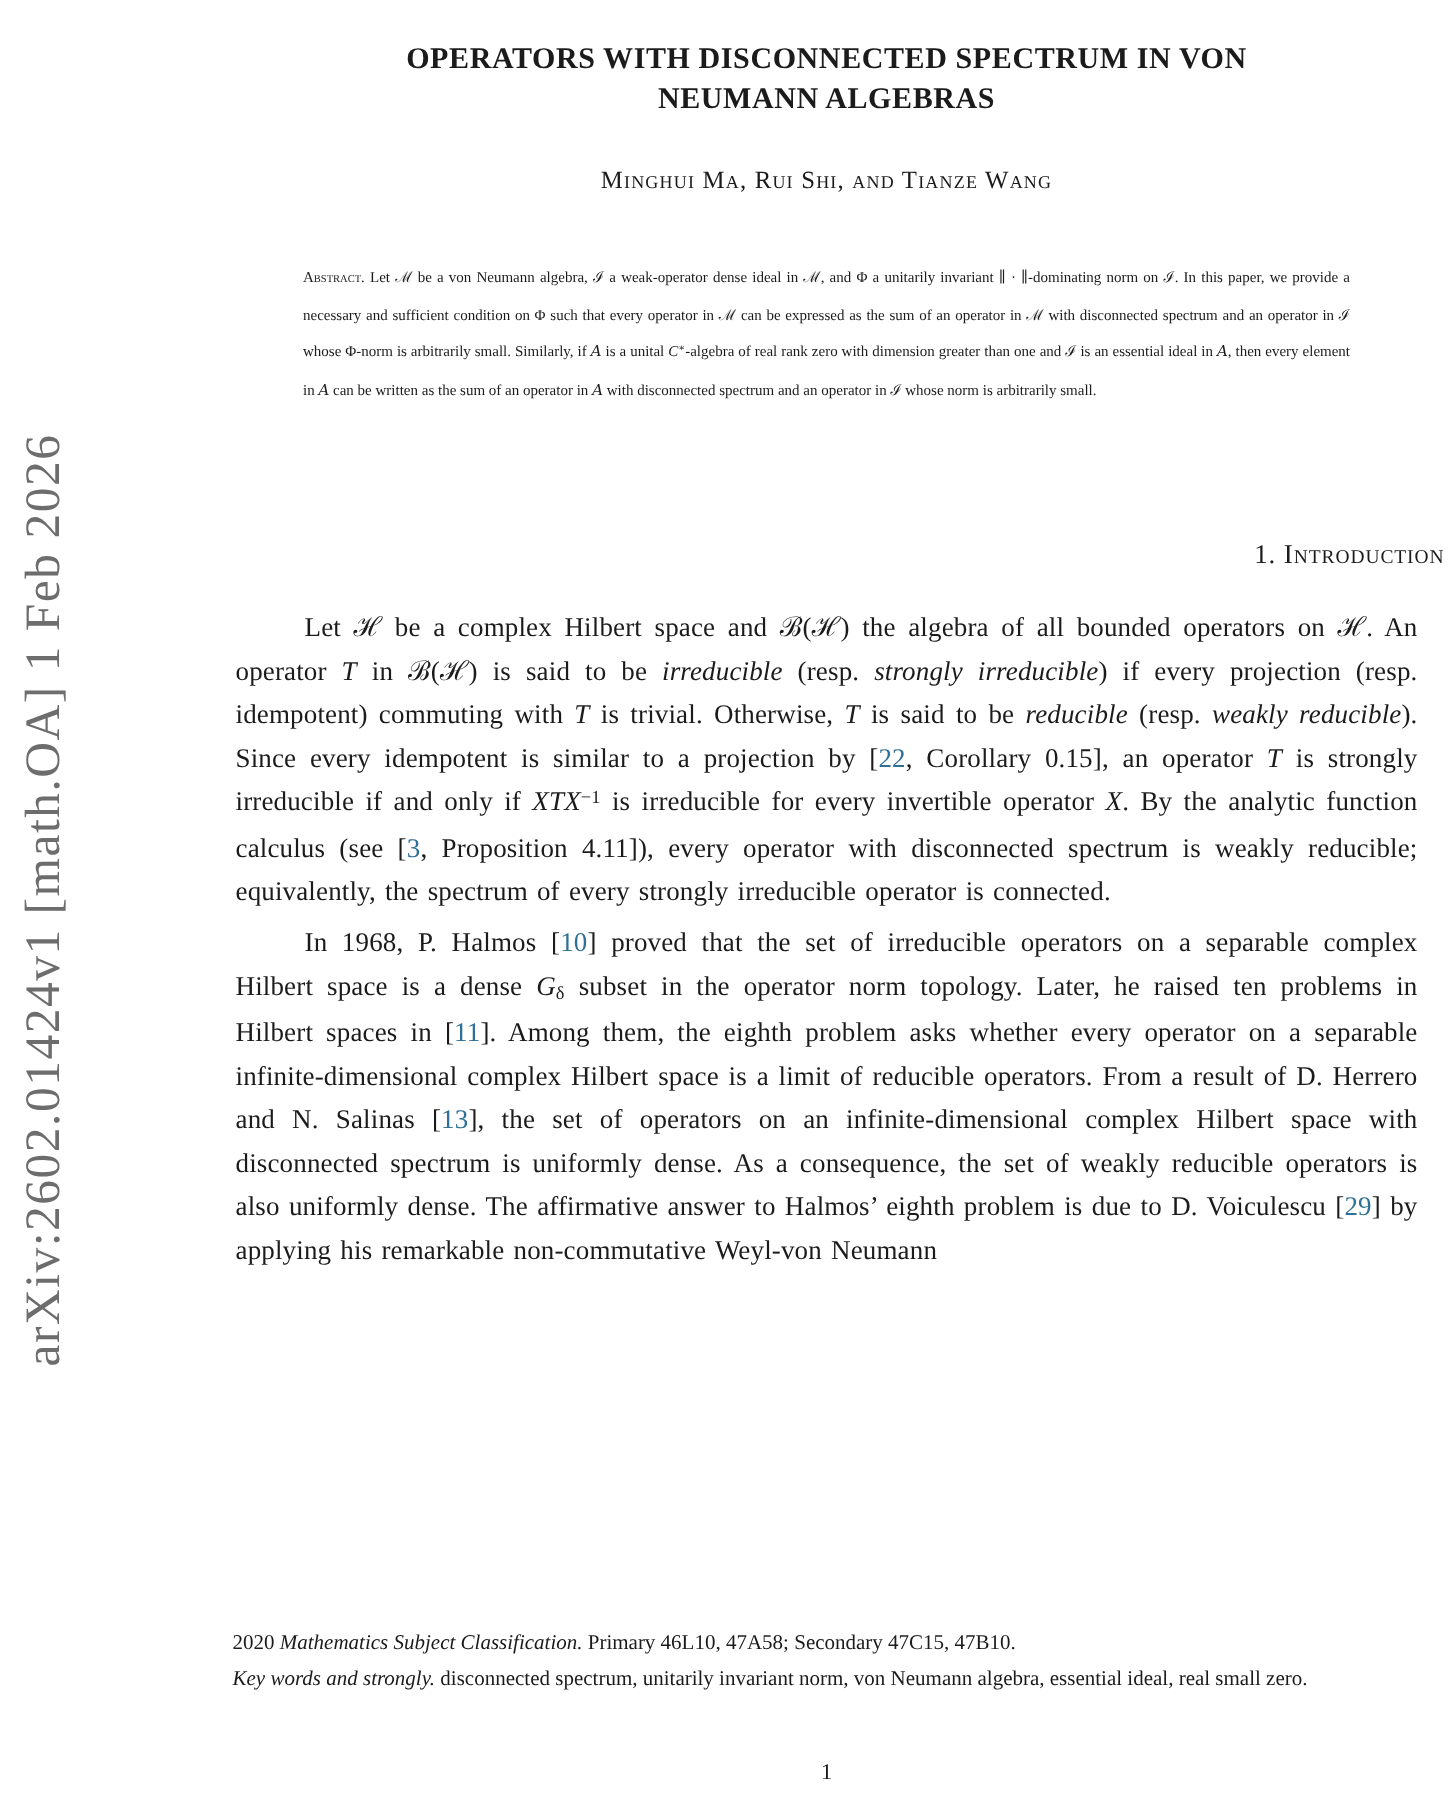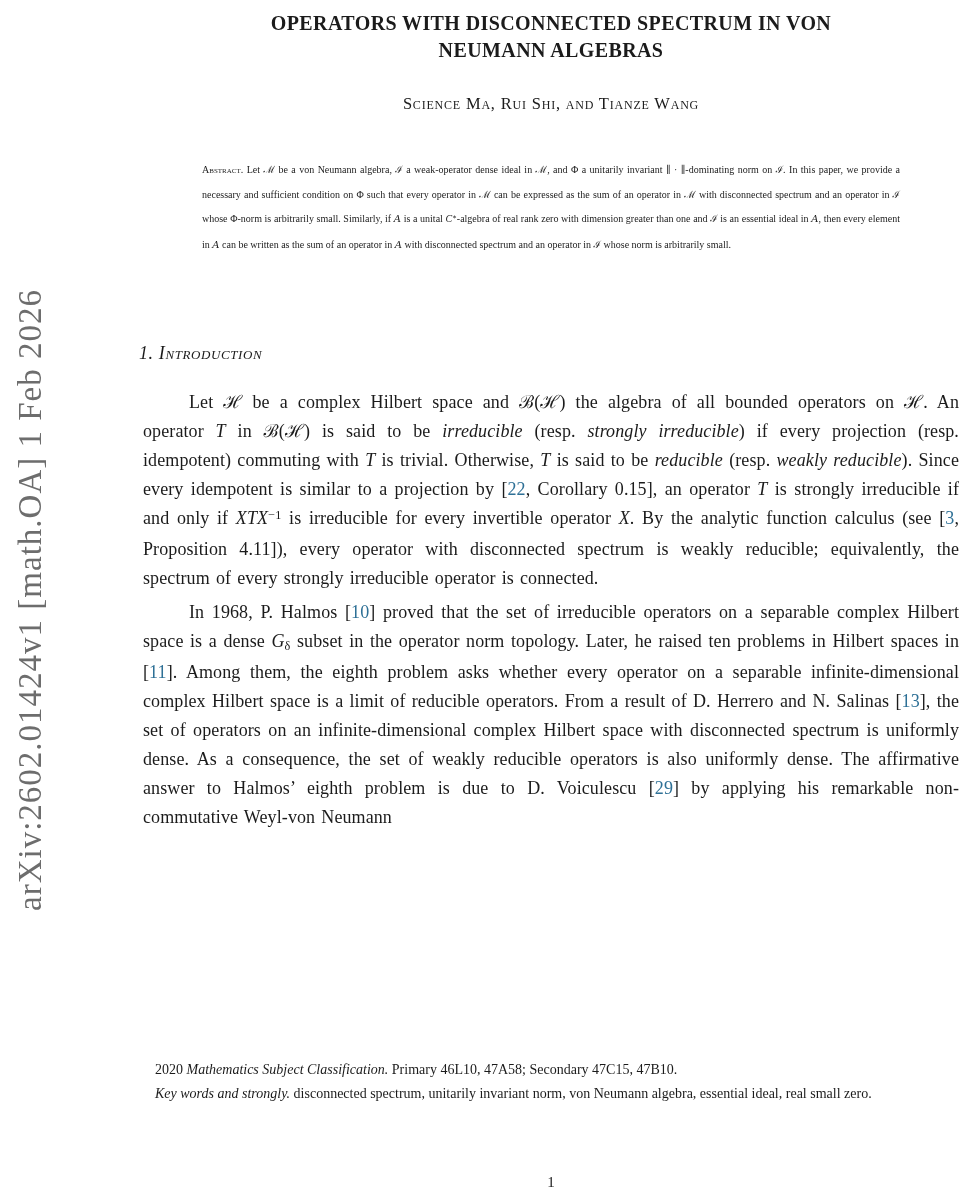--- a/index.html
+++ b/index.html
@@ -25,21 +25,21 @@
     transform-origin: center;
     white-space: nowrap;
     font-size: 33px;
     letter-spacing: 1px;
     color: var(--stamp, #6d6d6d);
     font-family: "Liberation Serif", "DejaVu Serif", serif;
   }
   .content {
     position: absolute;
     left: 139px;
-    top: 0;
+    top: 16px;
     width: 824px;
   }
   .title {
     margin: 10px auto 0;
     max-width: 770px;
     text-align: center;
     font-weight: bold;
     font-size: 20px;
     line-height: 27px;
     letter-spacing: 0.4px;
@@ -55,43 +55,42 @@
   .abstract {
     margin: 44px auto 0;
     width: 698px;
     font-size: 10px;
     line-height: 24.6px;
     text-align: justify;
     hyphens: auto;
   }
   .section-heading {
     margin: 86px 0 0;
-    text-align: left;
+    text-align: right;
     font-variant: small-caps;
     font-weight: normal;
     font-size: 18px;
     letter-spacing: 0.6px;
-    font-style: italic;
   }
   .body-par {
-    margin: 24px 4px 0;
+    margin: 24px 18px 0;
     font-size: 18px;
     line-height: 29px;
     text-align: justify;
     text-indent: 46px;
     word-spacing: 1.5px;
     letter-spacing: 0.1px;
     hyphens: auto;
   }
   .body-par + .body-par {
     margin-top: 5px;
   }
   .footnotes {
     position: absolute;
-    top: 1058px;
+    top: 1084px;
     left: 139px;
     width: 824px;
     font-size: 14px;
     line-height: 24px;
     text-align: justify;
     hyphens: auto;
   }
   .footnote {
     margin: 0;
     text-indent: 16px;
@@ -118,21 +117,21 @@
 
 <div class="page">
 
   <div class="arxiv-stamp">arXiv:2602.01424v1 [math.OA] 1 Feb 2026</div>
 
   <div class="content">
 
     <h1 class="title">OPERATORS WITH DISCONNECTED SPECTRUM IN VON
 NEUMANN ALGEBRAS</h1>
 
-    <div class="authors">Science Ma, Rui Shi, and Tianze Wang</div>
+    <div class="authors">Minghui Ma, Rui Shi, and Tianze Wang</div>
 
     <div class="abstract"><span class="seg-sc">Abstract.</span><span> Let ℳ be a von Neumann algebra, ℐ a weak-operator dense ideal in ℳ, and Φ a unitarily invariant ∥ · ∥-dominating norm on ℐ. In this paper, we provide a necessary and sufficient condition on Φ such that every operator in ℳ can be expressed as the sum of an operator in ℳ with disconnected spectrum and an operator in ℐ whose Φ-norm is arbitrarily small. Similarly, if </span><span class="seg-scr">A</span><span> is a unital </span><span class="seg-m">C</span><span class="seg-sup">∗</span><span>-algebra of real rank zero with dimension greater than one and ℐ is an essential ideal in </span><span class="seg-scr">A</span><span>, then every element in </span><span class="seg-scr">A</span><span> can be written as the sum of an operator in </span><span class="seg-scr">A</span><span> with disconnected spectrum and an operator in ℐ whose norm is arbitrarily small.</span></div>
 
     <h2 class="section-heading">1. Introduction</h2>
 
     <p class="body-par"><span>Let ℋ be a complex Hilbert space and ℬ(ℋ) the algebra of all bounded operators on ℋ. An operator </span><span class="seg-m">T</span><span> in ℬ(ℋ) is said to be </span><span class="seg-i">irreducible</span><span> (resp. </span><span class="seg-i">strongly irreducible</span><span>) if every projection (resp. idempotent) commuting with </span><span class="seg-m">T</span><span> is trivial. Otherwise, </span><span class="seg-m">T</span><span> is said to be </span><span class="seg-i">reducible</span><span> (resp. </span><span class="seg-i">weakly reducible</span><span>). Since every idempotent is similar to a projection by [</span><span class="seg-cite">22</span><span>, Corollary 0.15], an operator </span><span class="seg-m">T</span><span> is strongly irreducible if and only if </span><span class="seg-m">XTX</span><span class="seg-sup">−1</span><span> is irreducible for every invertible operator </span><span class="seg-m">X</span><span>. By the analytic function calculus (see [</span><span class="seg-cite">3</span><span>, Proposition 4.11]), every operator with disconnected spectrum is weakly reducible; equivalently, the spectrum of every strongly irreducible operator is connected.</span></p>
 
     <p class="body-par"><span>In 1968, P. Halmos [</span><span class="seg-cite">10</span><span>] proved that the set of irreducible operators on a separable complex Hilbert space is a dense </span><span class="seg-m">G</span><span class="seg-sub">δ</span><span> subset in the operator norm topology. Later, he raised ten problems in Hilbert spaces in [</span><span class="seg-cite">11</span><span>]. Among them, the eighth problem asks whether every operator on a separable infinite-dimensional complex Hilbert space is a limit of reducible operators. From a result of D. Herrero and N. Salinas [</span><span class="seg-cite">13</span><span>], the set of operators on an infinite-dimensional complex Hilbert space with disconnected spectrum is uniformly dense. As a consequence, the set of weakly reducible operators is also uniformly dense. The affirmative answer to Halmos’ eighth problem is due to D. Voiculescu [</span><span class="seg-cite">29</span><span>] by applying his remarkable non-commutative Weyl-von Neumann</span></p>
 
   </div>

